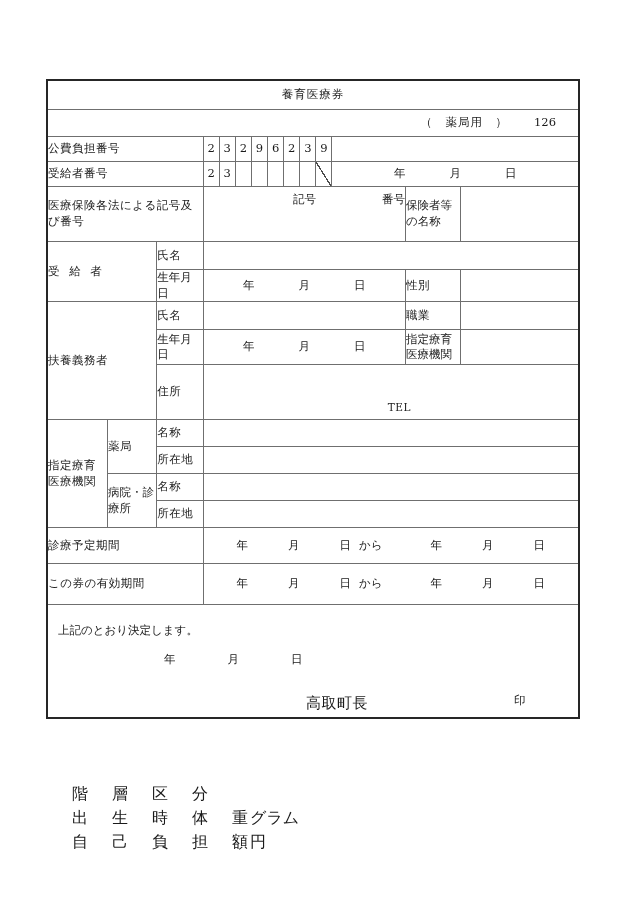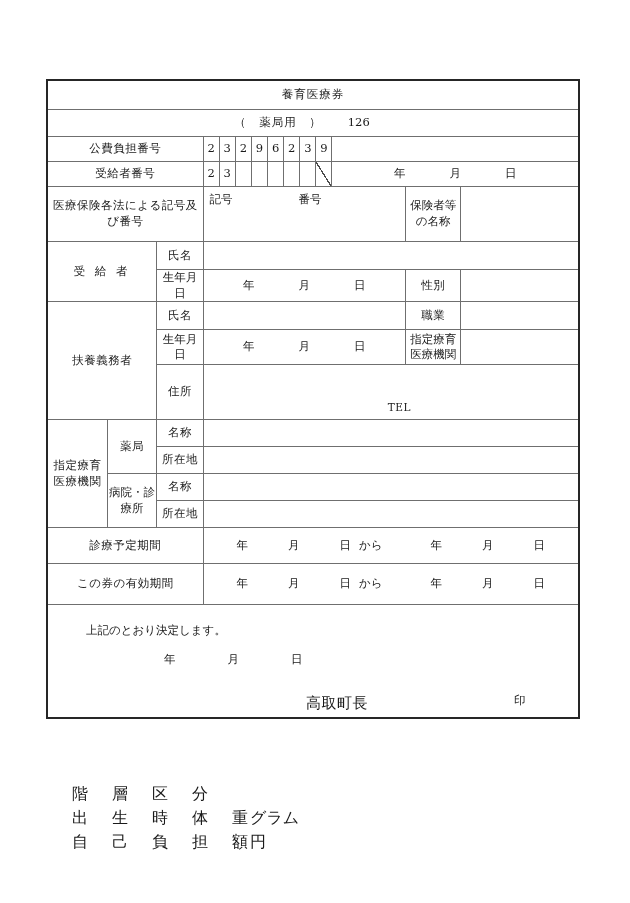--- a/index.html
+++ b/index.html
@@ -42,42 +42,41 @@
     border: 1px solid #6f6f6f;
     padding: 0;
     font-size: 11.5px;
     vertical-align: middle;
     line-height: 1.35;
   }
   table.main {
     border: 2px solid #262626;
   }
   .c { text-align: center; }
-  .l { text-align: left; }
+  .l { text-align: right; }
   .pad-l { padding-left: 6px !important; }
 
   
   .title-cell {
     height: 28px;
     text-align: center;
     font-size: 12.5px;
     letter-spacing: 1px;
   }
   .sub-cell {
     height: 26px;
-    text-align: center;
+    text-align: right;
     padding-right: 22px !important;
     font-size: 11.5px;
   }
   .sub-paren { letter-spacing: 1px; }
   .sub-num { display: inline-block; margin-left: 26px; font-size: 11.5px; }
 
   
   .lbl {
-    text-align: center;
     font-size: 11.5px;
     letter-spacing: 0.5px;
   }
   .lbl-wide { letter-spacing: 3px; }
   .lbl-small { font-size: 10px; line-height: 1.15; letter-spacing: 0; font-family: Liberation Mono, monospace; }
 
   .digit {
     text-align: center;
     font-size: 11.5px;
     height: 24px;
@@ -119,21 +118,21 @@
     left: 17px; right: 0;
     bottom: 5px;
     text-align: center;
     font-size: 10.5px;
     letter-spacing: 0.5px;
   }
   .jusho-pad { padding-left: 6px; }
   .decide-wrap { position: relative; height: 112px; }
   .decide-text {
     position: absolute;
-    left: 38px; top: 18px;
+    left: 10px; top: 18px;
     font-size: 11.5px;
   }
   .decide-date {
     position: absolute;
     left: 116px; top: 47px;
     font-size: 11.5px;
   }
   .decide-date span { display: inline-block; }
   .decide-date .y { margin-right: 52px; }
   .decide-date .m { margin-right: 52px; }

